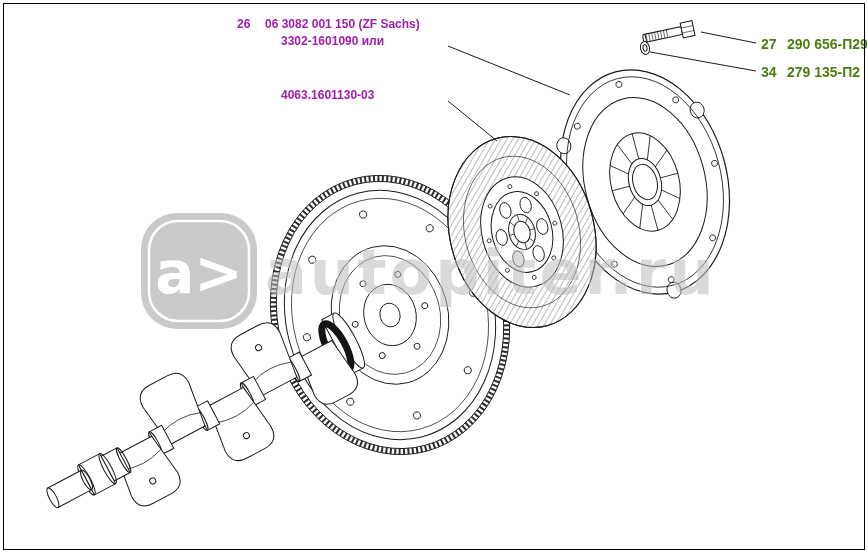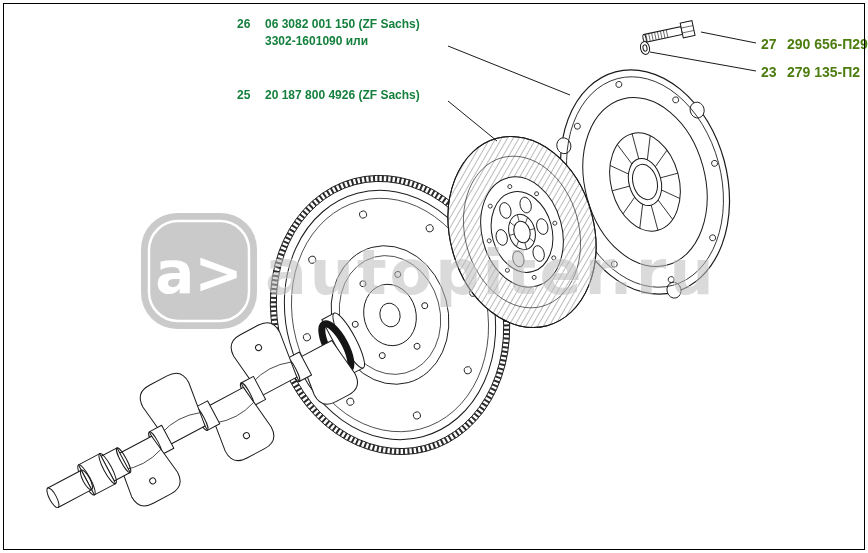--- a/index.html
+++ b/index.html
@@ -1,23 +1,23 @@
 <!DOCTYPE html>
 <html><head>
 <meta charset="utf-8">
 <style>
   html,body{margin:0;padding:0;background:#fff;}
   .stage{position:relative;width:868px;height:553px;background:#fff;overflow:hidden;
          font-family:"Liberation Sans",sans-serif;}
   .frame{position:absolute;inset:3px;border:1px solid #000;pointer-events:none;}
   svg{position:absolute;left:0;top:0;}
-  .callout{position:absolute;font-size:12px;font-weight:bold;color:#15803d;
+  .callout{position:absolute;font-size:12px;font-weight:bold;color:#a21caf;
            line-height:17px;white-space:nowrap;}
   .callout .num{display:inline-block;width:28px;}
-  .callout .indent{margin-left:28px;font-weight:bold;}
+  .callout .indent{margin-left:44px;font-weight:bold;}
   .r-label{position:absolute;font-size:14px;font-weight:bold;color:#4d7c0f;white-space:nowrap;}
   .r-label .num{display:inline-block;width:26px;}
 </style>
 </head>
 <body>
 
 <div class="stage">
 
   <svg width="868" height="553" viewBox="0 0 868 553">
     <defs>
@@ -188,27 +188,25 @@
   </svg>
 
   <div class="callout" style="left:237px;top:16px">
     <div>
       <span class="num">26</span><span>06 3082 001 150 (ZF Sachs)</span>
     </div>
     <div class="indent">3302-1601090 или</div>
   </div>
 
   <div class="callout" style="left:237px;top:87px">
-    <div>
-      <span class="num">25</span><span>20 187 800 4926 (ZF Sachs)</span>
-    </div>
+    <div class="indent">4063.1601130-03</div>
   </div>
 
   <div class="r-label" style="left:761px;top:36px">
     <span class="num">27</span><span>290 656-П29</span>
   </div>
 
   <div class="r-label" style="left:761px;top:64px">
-    <span class="num">23</span><span>279 135-П2</span>
+    <span class="num">34</span><span>279 135-П2</span>
   </div>
 
   <div class="frame"></div>
 </div>
 
 </body></html>

